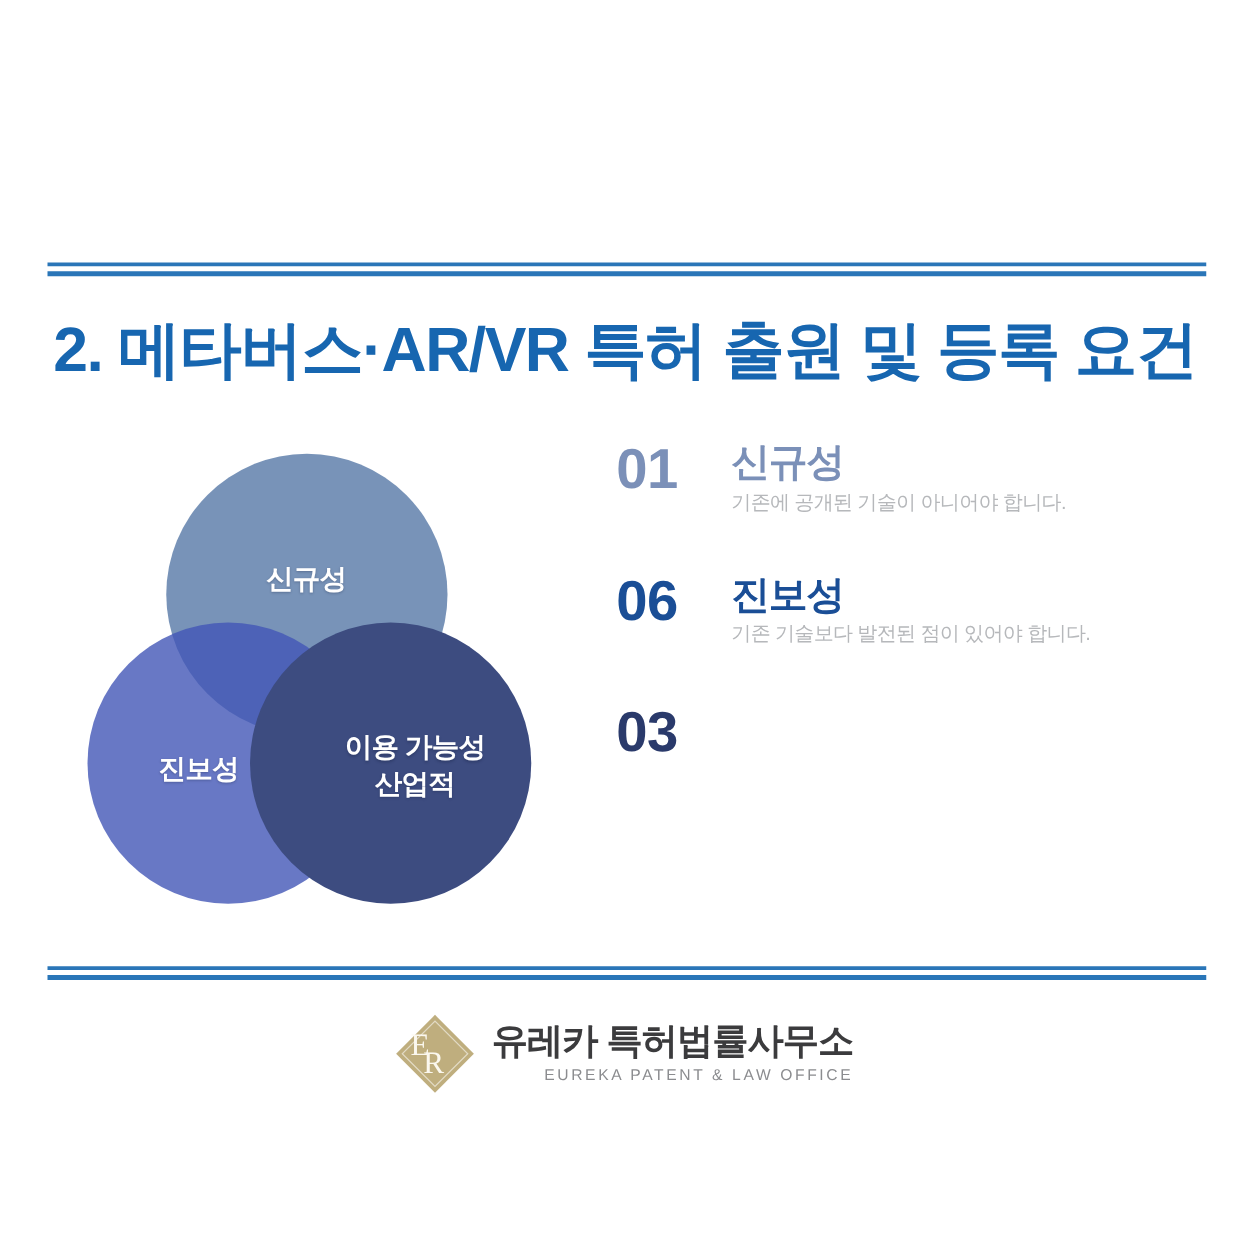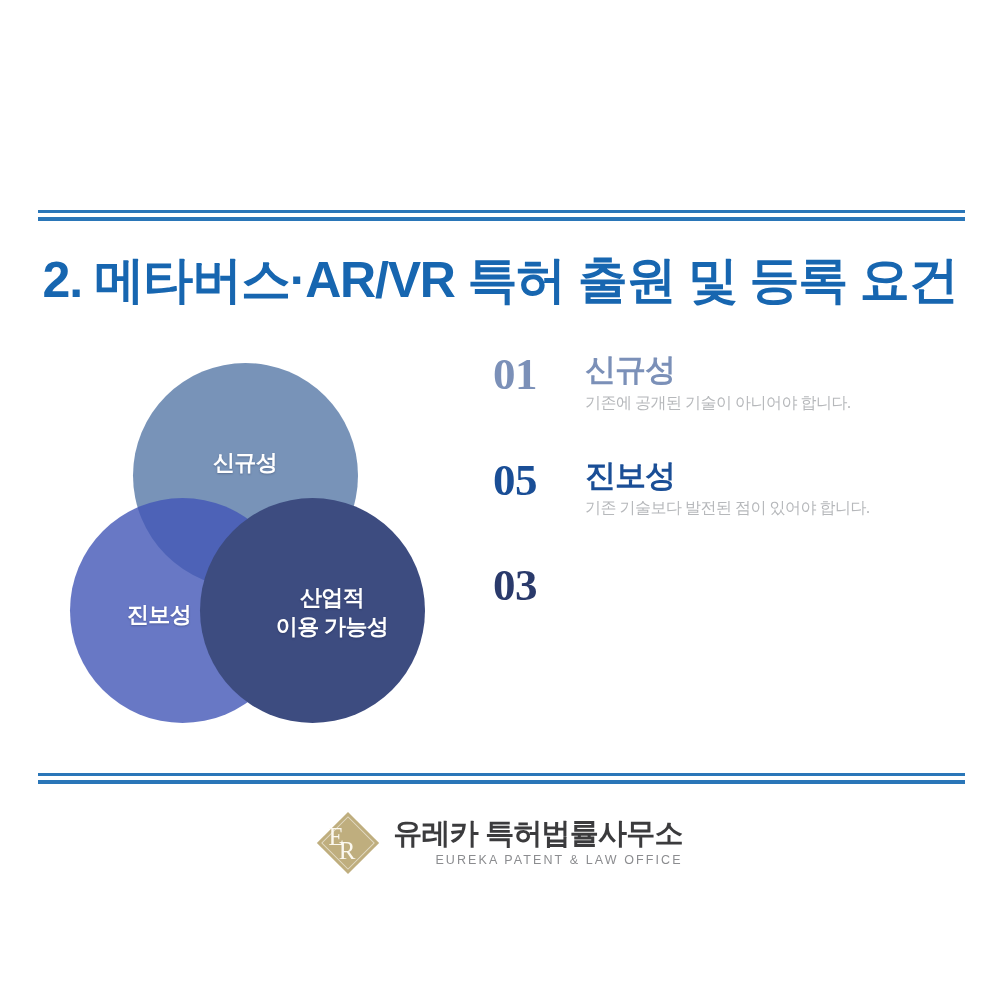--- a/index.html
+++ b/index.html
@@ -104,21 +104,20 @@
   .venn-label-top   { left: 120px; top:  93px; width: 130px; }
   .venn-label-left  { left:  34px; top: 245px; width: 130px; }
   .venn-label-right { left: 192px; top: 228px; width: 160px; }
 
   
   .req-list {
     position: absolute;
     left: 493px;
     top: 352px;
     width: 470px;
-    font-family: Liberation Serif, serif;
   }
   .req-item {
     position: relative;
     display: flex;
     align-items: flex-start;
     margin-bottom: 44px;
   }
   .req-item:last-child { margin-bottom: 12px; }
 
   .req-num {
@@ -252,37 +251,37 @@
   <div class="venn">
     <div class="venn-circle venn-top"></div>
     <div class="venn-circle venn-left"></div>
     <div class="venn-circle venn-right"></div>
 
     <div class="venn-label venn-label-top">신규성</div>
 
     <div class="venn-label venn-label-left">진보성</div>
 
     <div class="venn-label venn-label-right">
+      <div>이용 가능성</div>
       <div>산업적</div>
-      <div>이용 가능성</div>
     </div>
   </div>
 
   <div class="req-list">
 
     <div class="req-item tone-1">
       <div class="req-num">01</div>
       <div class="req-body">
         <div class="req-heading">신규성</div>
         <div class="req-desc">기존에 공개된 기술이 아니어야 합니다.</div>
       </div>
     </div>
 
     <div class="req-item tone-2">
-      <div class="req-num">05</div>
+      <div class="req-num">06</div>
       <div class="req-body">
         <div class="req-heading">진보성</div>
         <div class="req-desc">기존 기술보다 발전된 점이 있어야 합니다.</div>
       </div>
     </div>
 
     <div class="req-item tone-3">
       <div class="req-num">03</div>
     </div>
 

